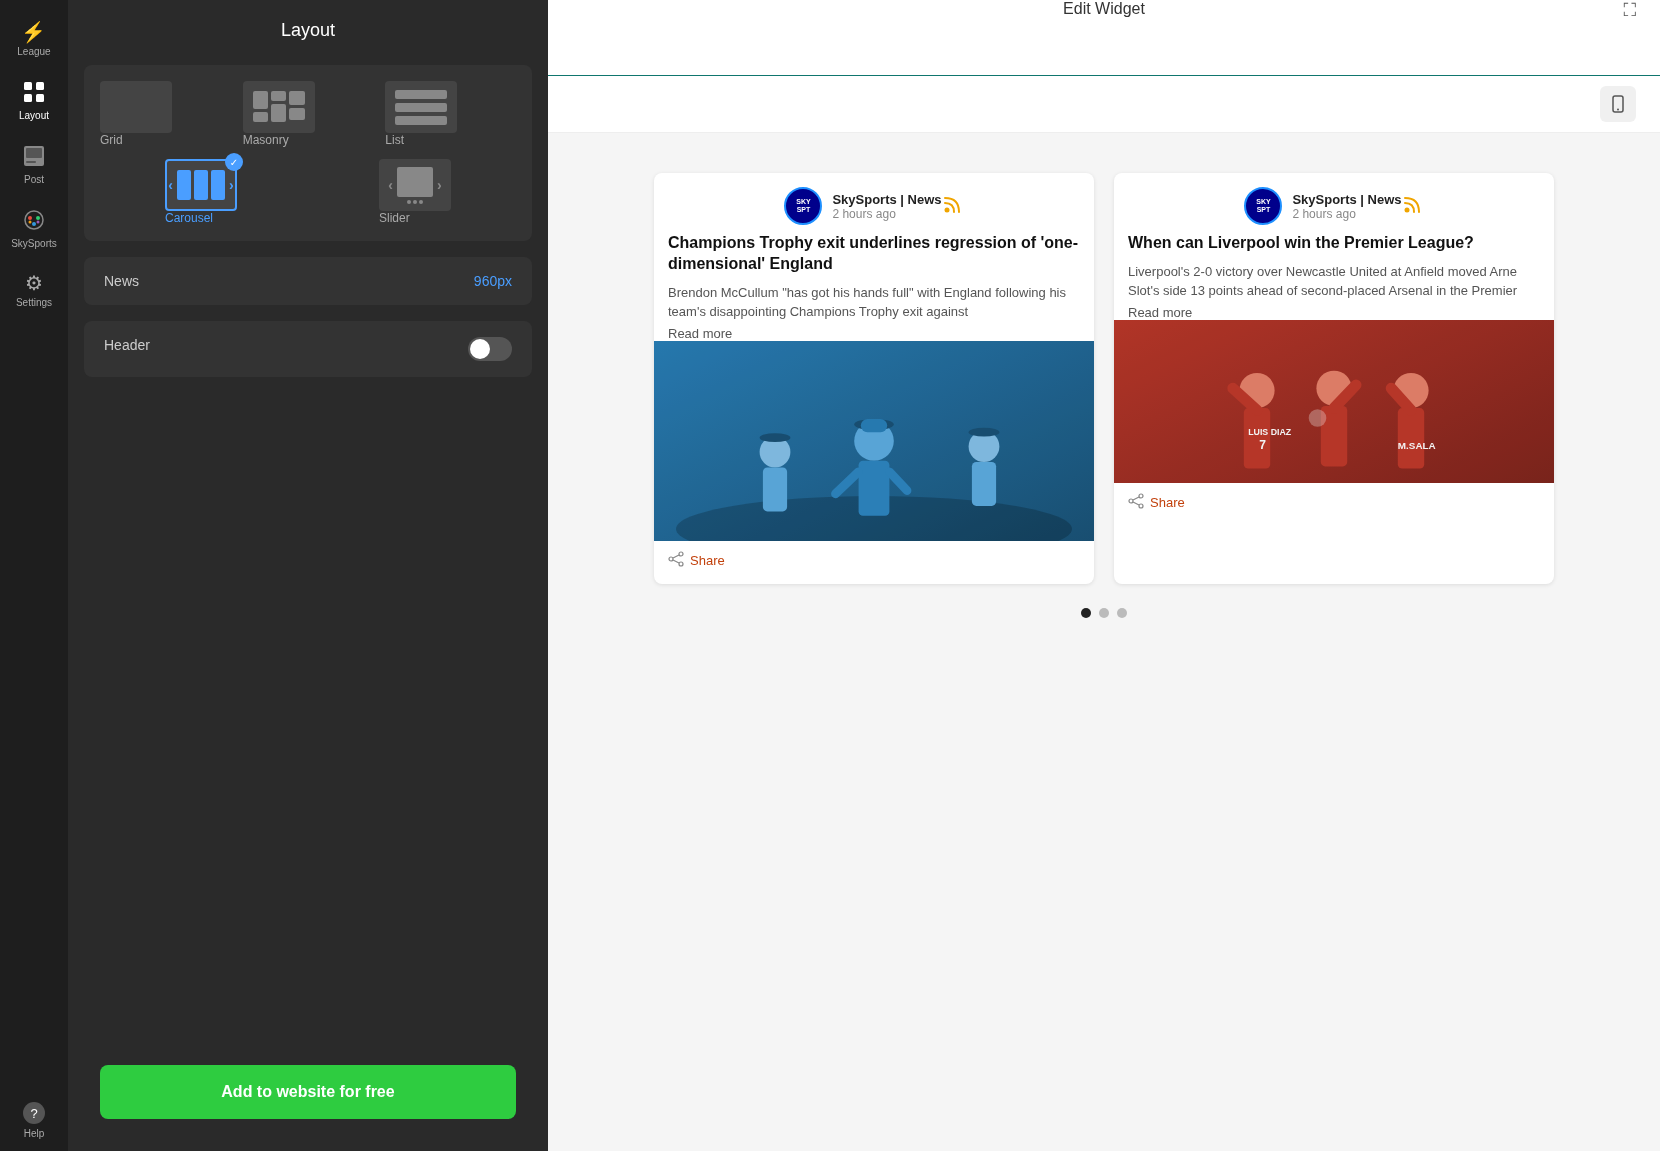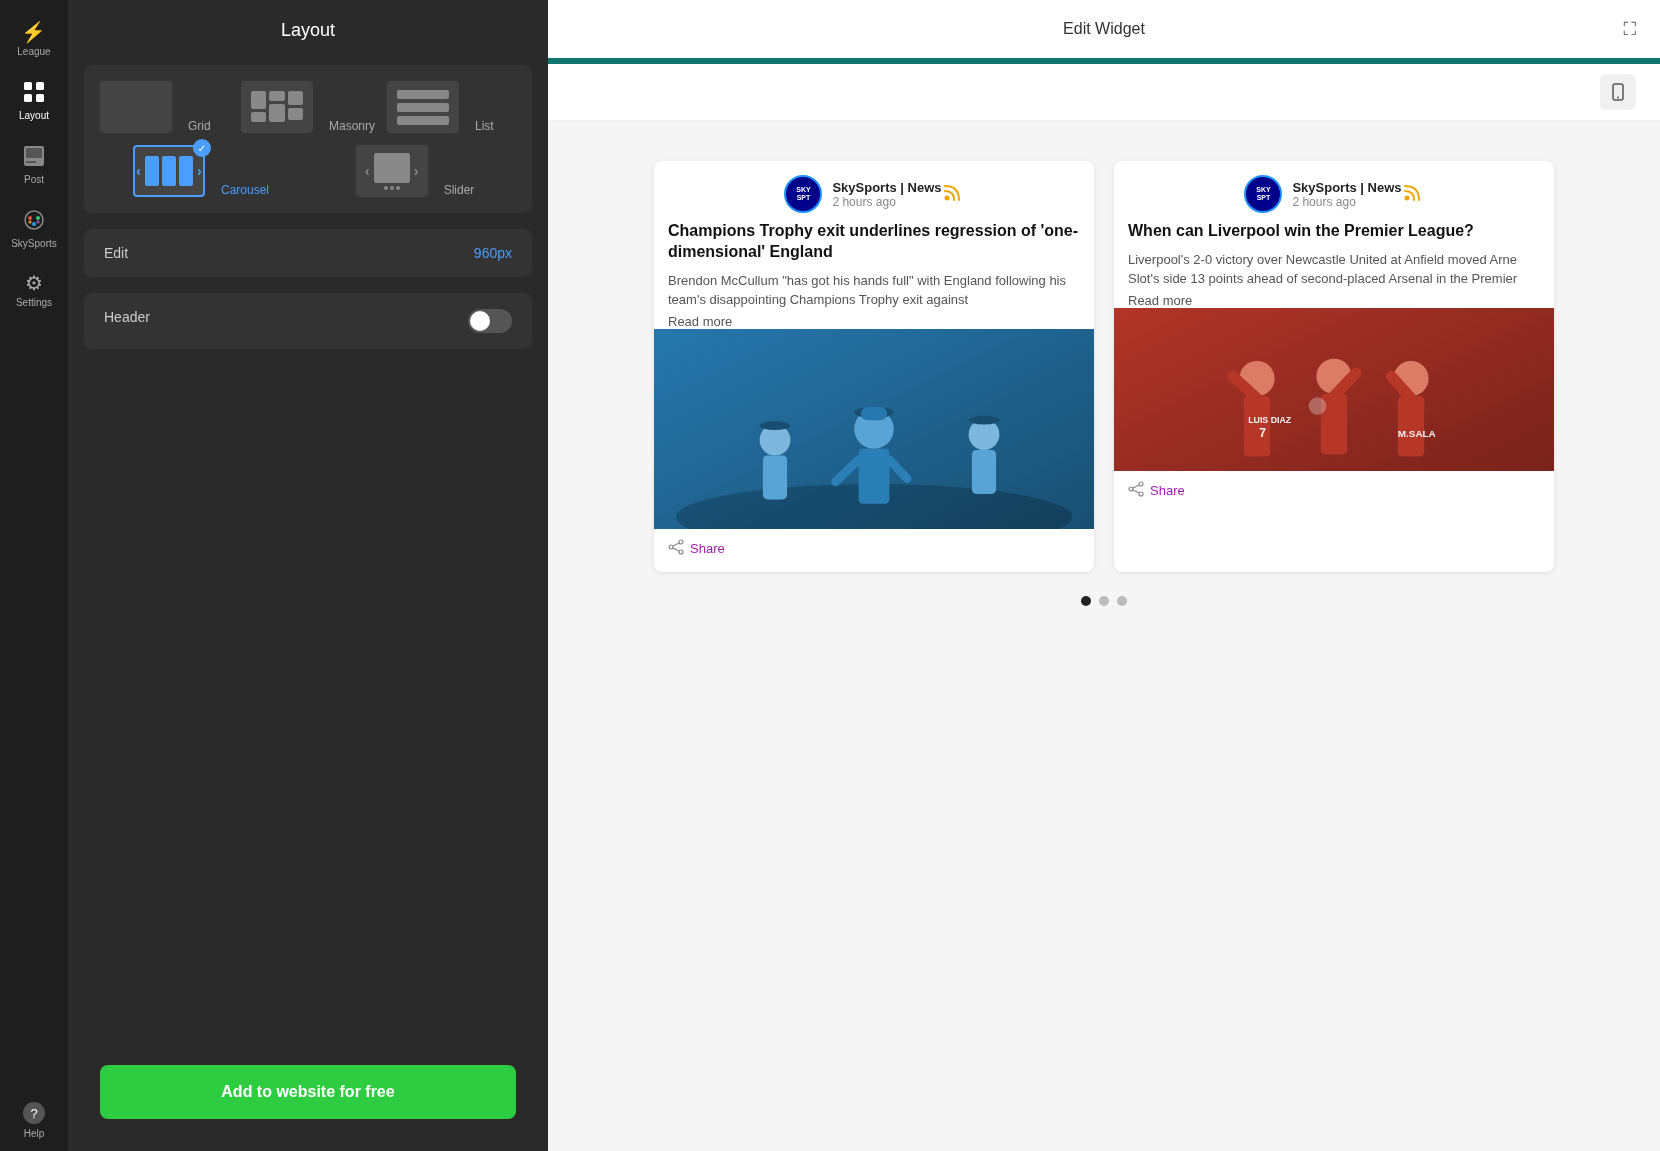--- a/index.html
+++ b/index.html
@@ -63,22 +63,23 @@
       padding: 16px;
     }
     .layout-grid {
       display: grid;
       grid-template-columns: repeat(3, 1fr);
       gap: 12px;
       margin-bottom: 12px;
     }
     .layout-option {
       display: flex;
-      align-items: flex-end;
-      gap: 16px;
+      flex-direction: column;
+      align-items: flex-start;
+      gap: 0;
       cursor: pointer;
       color: #aaa;
       font-size: 12px;
     }
     .layout-option.selected {
       color: #4a9eff;
     }
     .layout-option .layout-icon {
       width: 72px;
       height: 52px;
@@ -220,25 +221,24 @@
     .preview-area {
       flex: 1;
       background: #f5f5f5;
       display: flex;
       flex-direction: column;
       overflow: hidden;
     }
 
     
     .top-bar {
-      height: 64px;
+      height: 76px;
       background: #fff;
-      border-bottom: 6px solid #0f766e;
-      display: flex;
-      align-items: center;
+      border-bottom: 1px solid #0f766e;
+      display: flex;
       justify-content: center;
       position: relative;
     }
     .top-bar-title {
       font-size: 16px;
       font-weight: 500;
       color: #333;
     }
     .top-bar-expand {
       position: absolute;
@@ -333,21 +333,21 @@
       display: flex;
       align-items: center;
       gap: 6px;
     }
     .share-icon {
       color: #888;
       font-size: 14px;
     }
     .share-text {
       font-size: 13px;
-      color: #a21caf;
+      color: #c2410c;
     }
 
     
     .pagination-dots {
       display: flex;
       justify-content: center;
       gap: 8px;
       padding: 24px 0;
     }
     .dot {
@@ -539,21 +539,21 @@
             </div>
             <span style="color:#888;font-size:14px;font-weight:bold;">›</span>
           </div>
         </div>
         <span>Slider</span>
       </div>
     </div>
   </div>
 
   <div class="width-section">
-    <span class="width-label">Edit</span>
+    <span class="width-label">News</span>
     <span class="width-value">960px</span>
   </div>
 
   <div class="header-section">
     <span class="header-label">Header</span>
     <div class="toggle">
       <div class="toggle-knob"></div>
     </div>
   </div>
 

